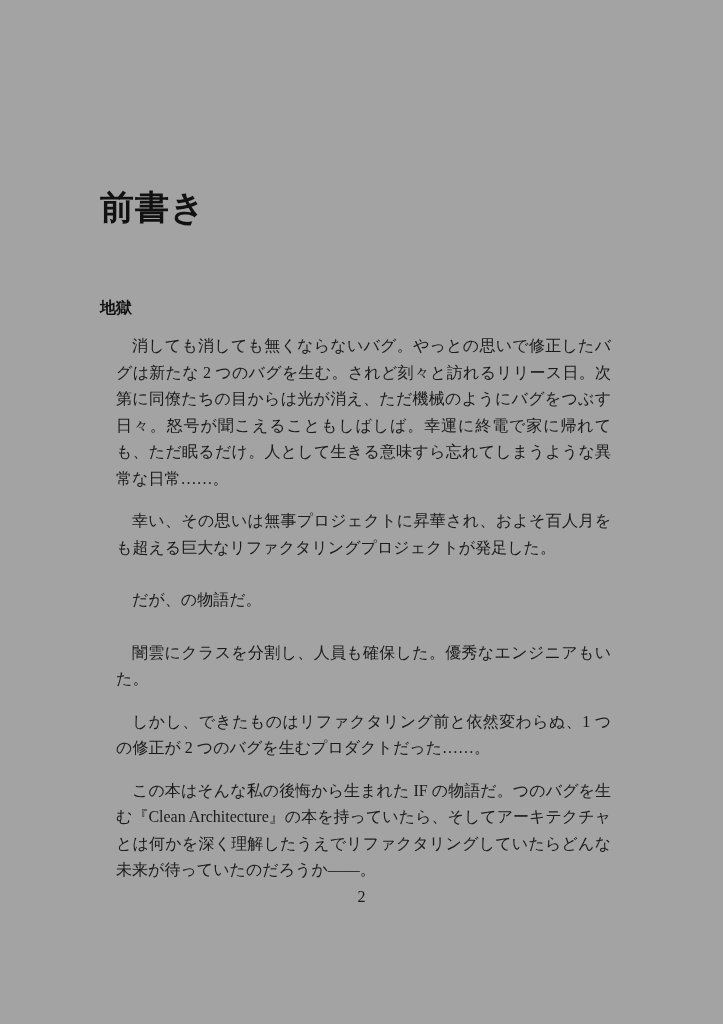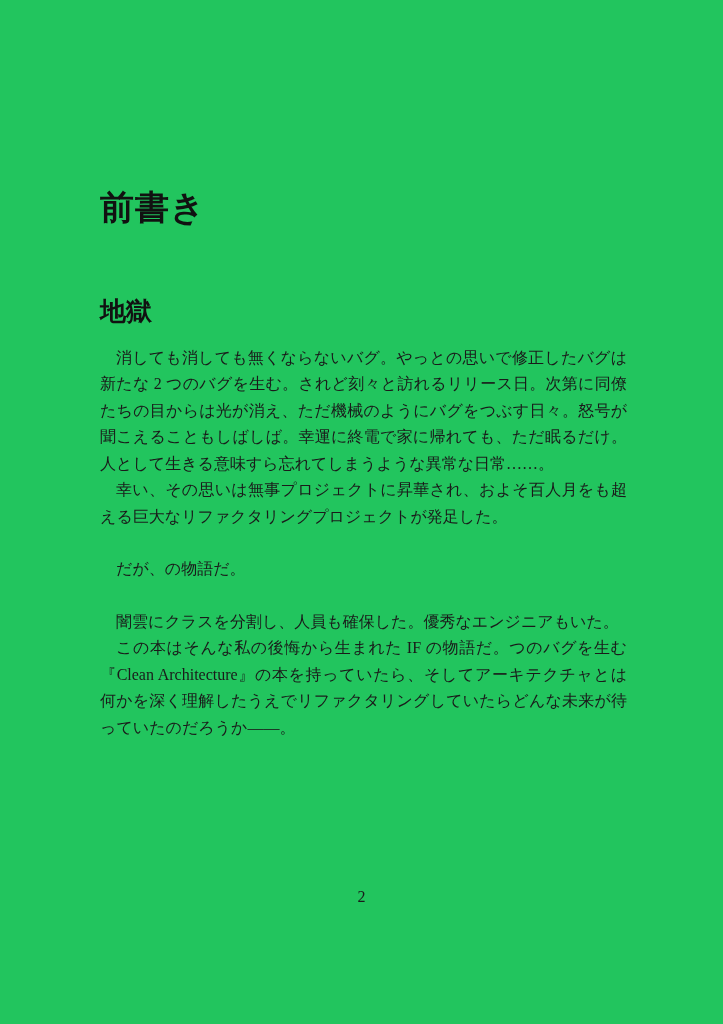--- a/index.html
+++ b/index.html
@@ -4,57 +4,57 @@
 <style>
   html, body {
     margin: 0;
     padding: 0;
     background: #ffffff;
   }
   .page {
     position: relative;
     width: 723px;
     height: 1024px;
-    background: #22c55e;
+    background: #a3a3a3;
     color: #161616;
     overflow: hidden;
   }
   .content {
     position: absolute;
     left: 100px;
     top: 0;
     width: 527px;
   }
   .chapter-title {
     margin: 188px 0 0 0;
     font-family: "Liberation Sans", "DejaVu Sans", sans-serif;
     font-weight: 700;
     font-size: 34px;
     line-height: 1.15;
     letter-spacing: 1px;
     color: #111111;
   }
   .section-heading {
     margin: 72px 0 16px 0;
-    font-family: Liberation Mono, monospace;
+    font-family: Liberation Sans, sans-serif;
     font-weight: 700;
-    font-size: 26px;
+    font-size: 16px;
     line-height: 1.15;
     color: #111111;
   }
   .body-text {
     margin-top: 12px;
     font-family: "Liberation Serif", "DejaVu Serif", serif;
     font-size: 16px;
     line-height: 26.5px;
     text-align: justify;
     color: #1a1a1a;
   }
   .body-text p {
-    margin: 0;
+    margin: 16px;
     text-indent: 1em;
   }
   .body-text p.gap {
     margin-top: 26px;
   }
   .page-number {
     position: absolute;
     top: 888px;
     left: 0;
     width: 723px;
@@ -69,17 +69,18 @@
 
 <div class="page">
   <div class="content">
     <h1 class="chapter-title">前書き</h1>
     <h2 class="section-heading">地獄</h2>
     <div class="body-text">
       <p>消しても消しても無くならないバグ。やっとの思いで修正したバグは新たな 2 つのバグを生む。されど刻々と訪れるリリース日。次第に同僚たちの目からは光が消え、ただ機械のようにバグをつぶす日々。怒号が聞こえることもしばしば。幸運に終電で家に帰れても、ただ眠るだけ。人として生きる意味すら忘れてしまうような異常な日常……。</p>
       <p>幸い、その思いは無事プロジェクトに昇華され、およそ百人月をも超える巨大なリファクタリングプロジェクトが発足した。</p>
       <p class="gap">だが、の物語だ。</p>
       <p class="gap">闇雲にクラスを分割し、人員も確保した。優秀なエンジニアもいた。</p>
+      <p>しかし、できたものはリファクタリング前と依然変わらぬ、1 つの修正が 2 つのバグを生むプロダクトだった……。</p>
       <p>この本はそんな私の後悔から生まれた IF の物語だ。つのバグを生む『Clean Architecture』の本を持っていたら、そしてアーキテクチャとは何かを深く理解したうえでリファクタリングしていたらどんな未来が待っていたのだろうか——。</p>
     </div>
   </div>
   <div class="page-number">2</div>
 </div>
 
 </body></html>

